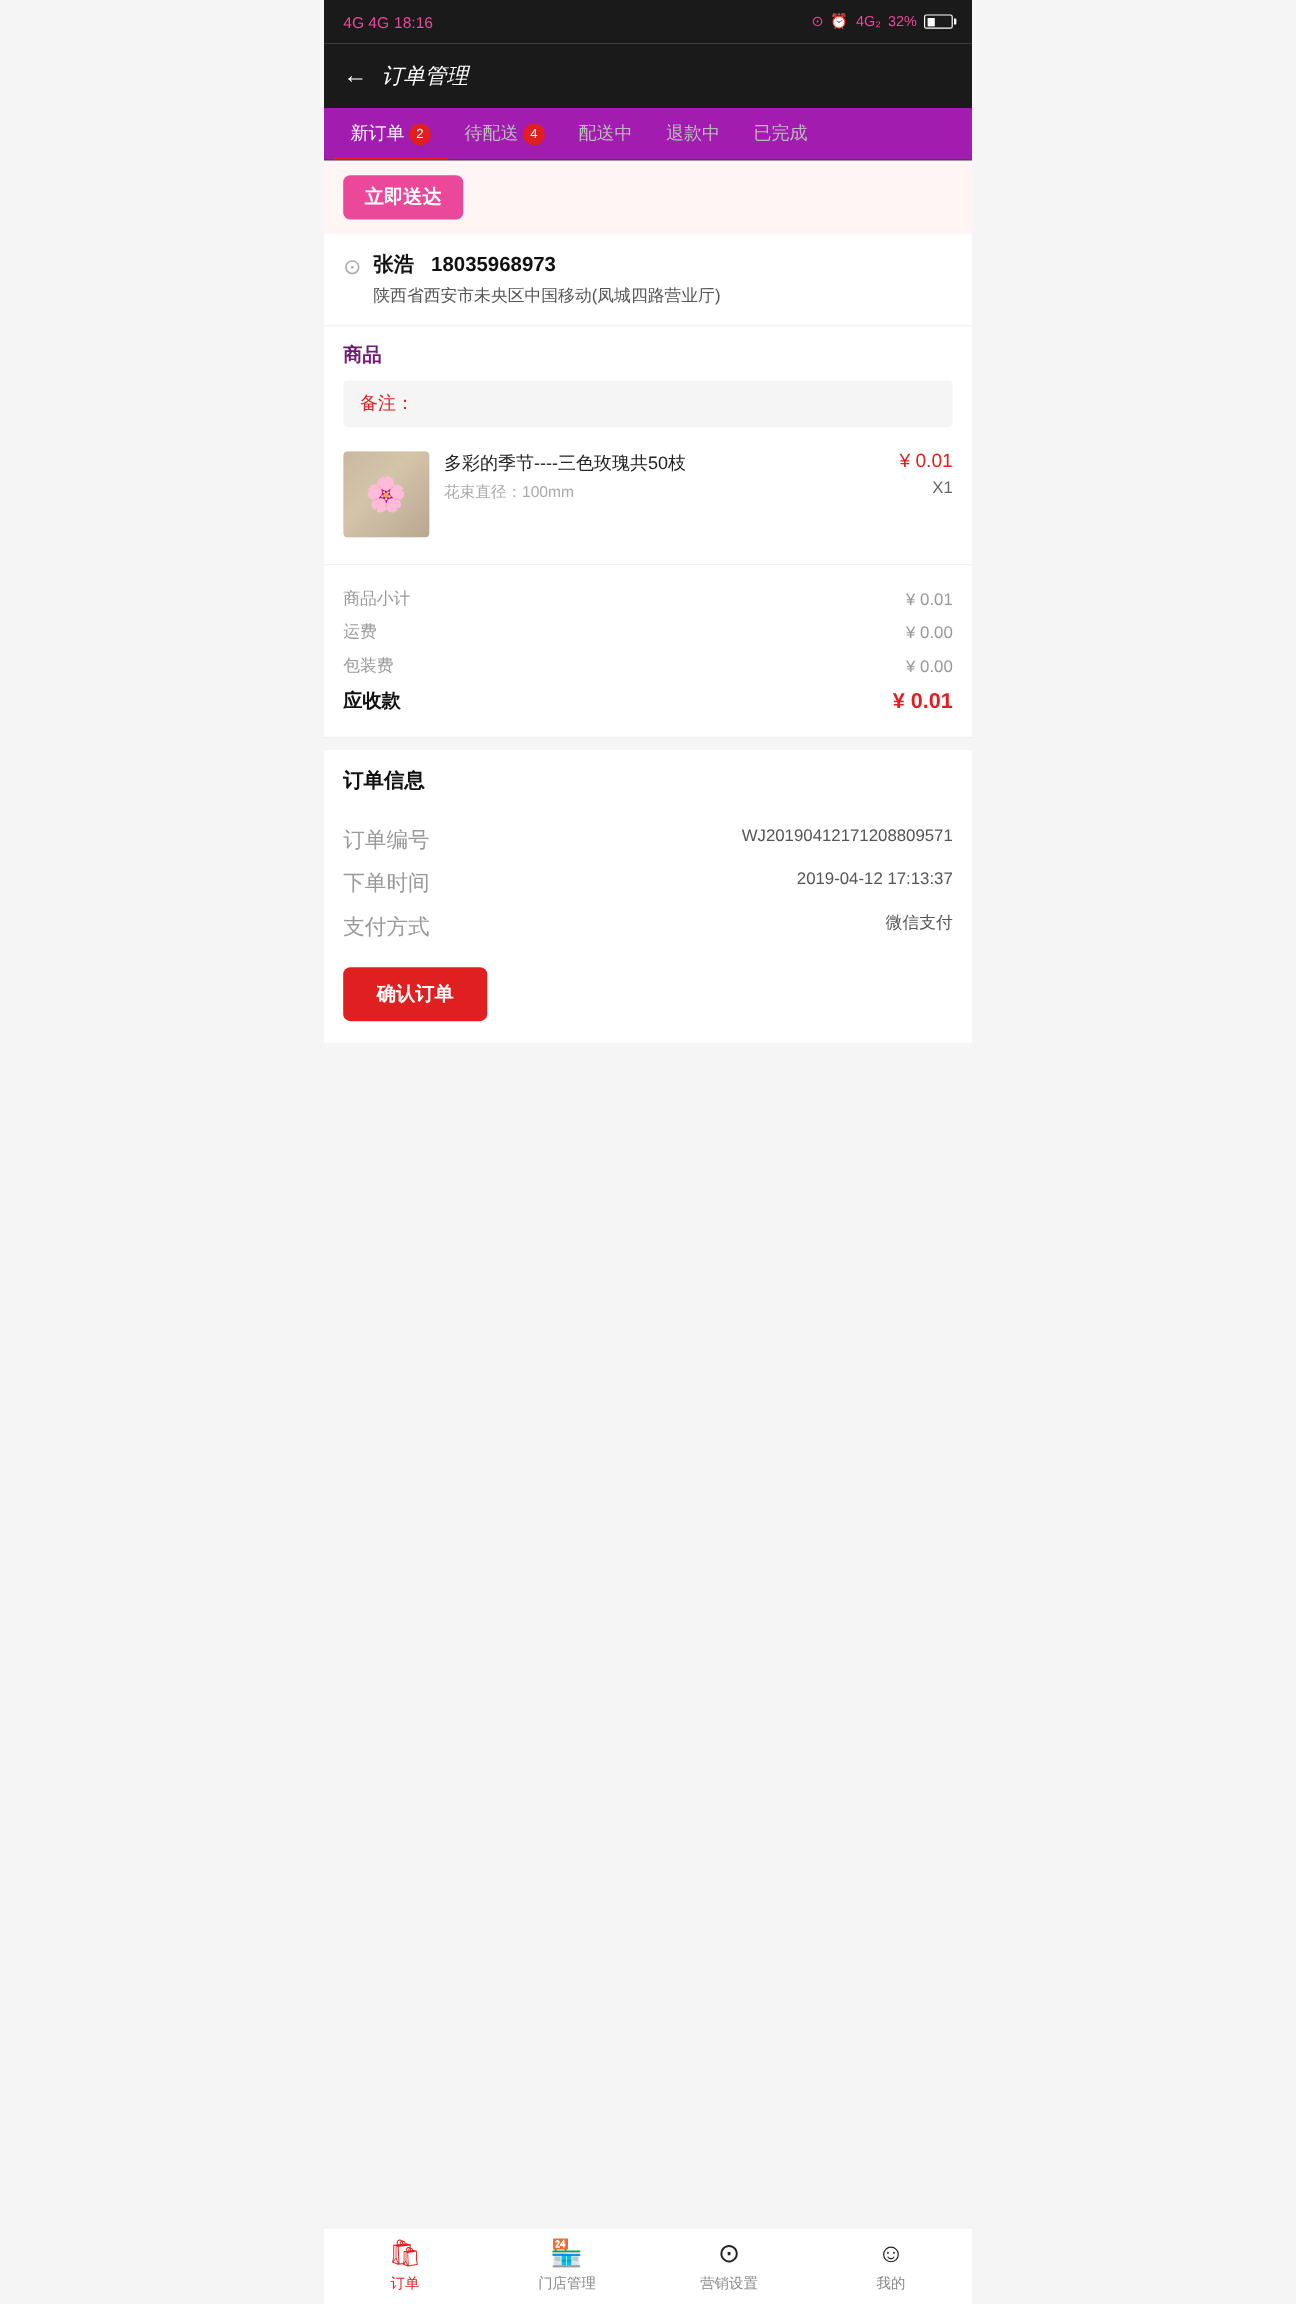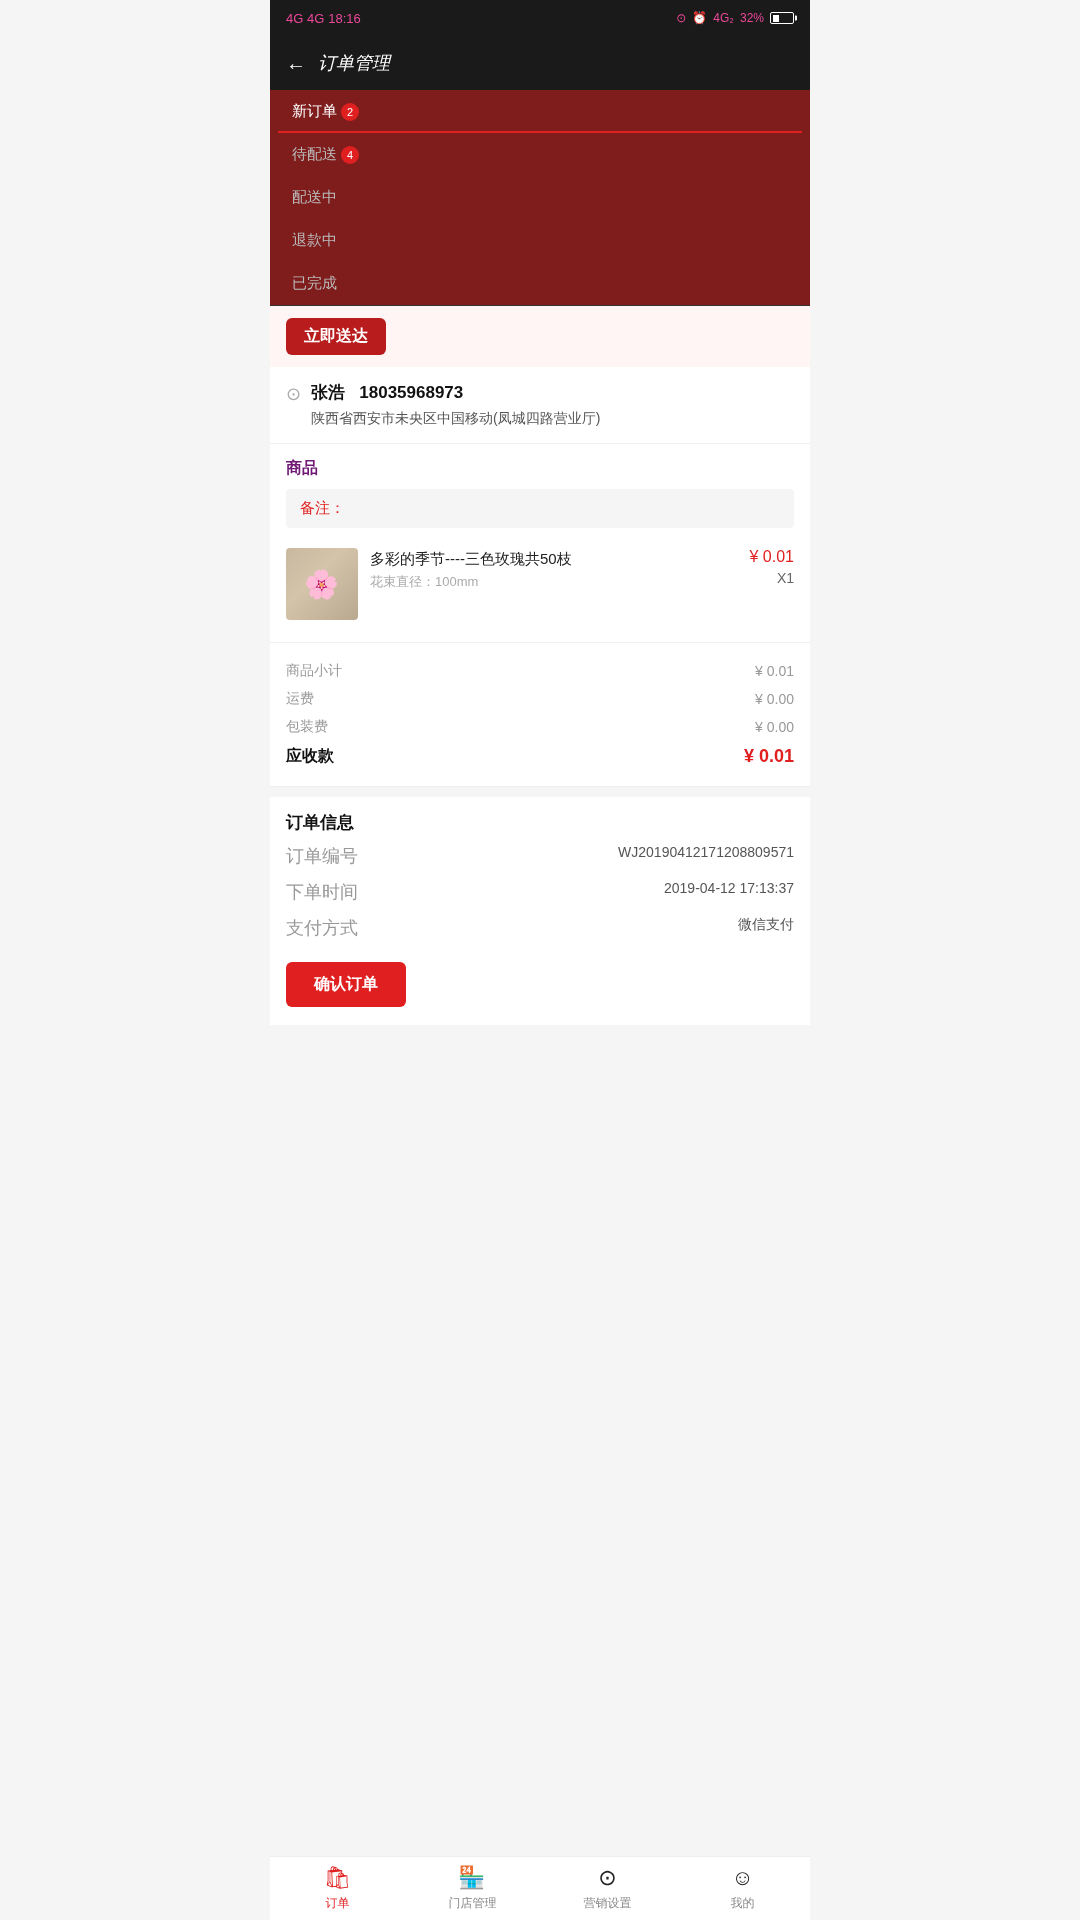--- a/index.html
+++ b/index.html
@@ -55,25 +55,24 @@
     }
     .header-back {
       font-size: 20px; cursor: pointer; color: #fff;
     }
     .header-title {
       font-size: 18px; font-weight: 500; font-style: italic;
     }
 
     
     .tabs {
-      background: #7f1d1d;
+      background: #a21caf;
       display: flex;
       padding: 0 8px;
       border-bottom: 1px solid #333;
-      flex-direction: column;
     }
     .tab {
       position: relative;
       padding: 12px 14px;
       font-size: 15px;
       color: #bbb;
       cursor: pointer;
       white-space: nowrap;
       display: flex;
       align-items: center;
@@ -111,21 +110,21 @@
       background: #fff;
       margin: 0;
     }
 
     
     .delivery-banner {
       background: #fff5f5;
       padding: 12px 16px;
     }
     .delivery-tag {
-      background: #b91c1c;
+      background: #ec4899;
       color: #fff;
       font-size: 16px;
       font-weight: bold;
       padding: 8px 18px;
       border-radius: 6px;
       display: inline-block;
     }
 
     
     .address-section {
@@ -264,21 +263,21 @@
     
     .order-info-section {
       background: #fff;
       padding: 14px 16px;
       margin-top: 10px;
     }
     .order-info-title {
       font-size: 17px;
       font-weight: bold;
       color: #111;
-      margin-bottom: 4px;
+      margin-bottom: 20px;
     }
     .info-row {
       display: flex;
       justify-content: space-between;
       padding: 6px 0;
     }
     .info-label {
       font-size: 18px;
       color: #999;
     }

